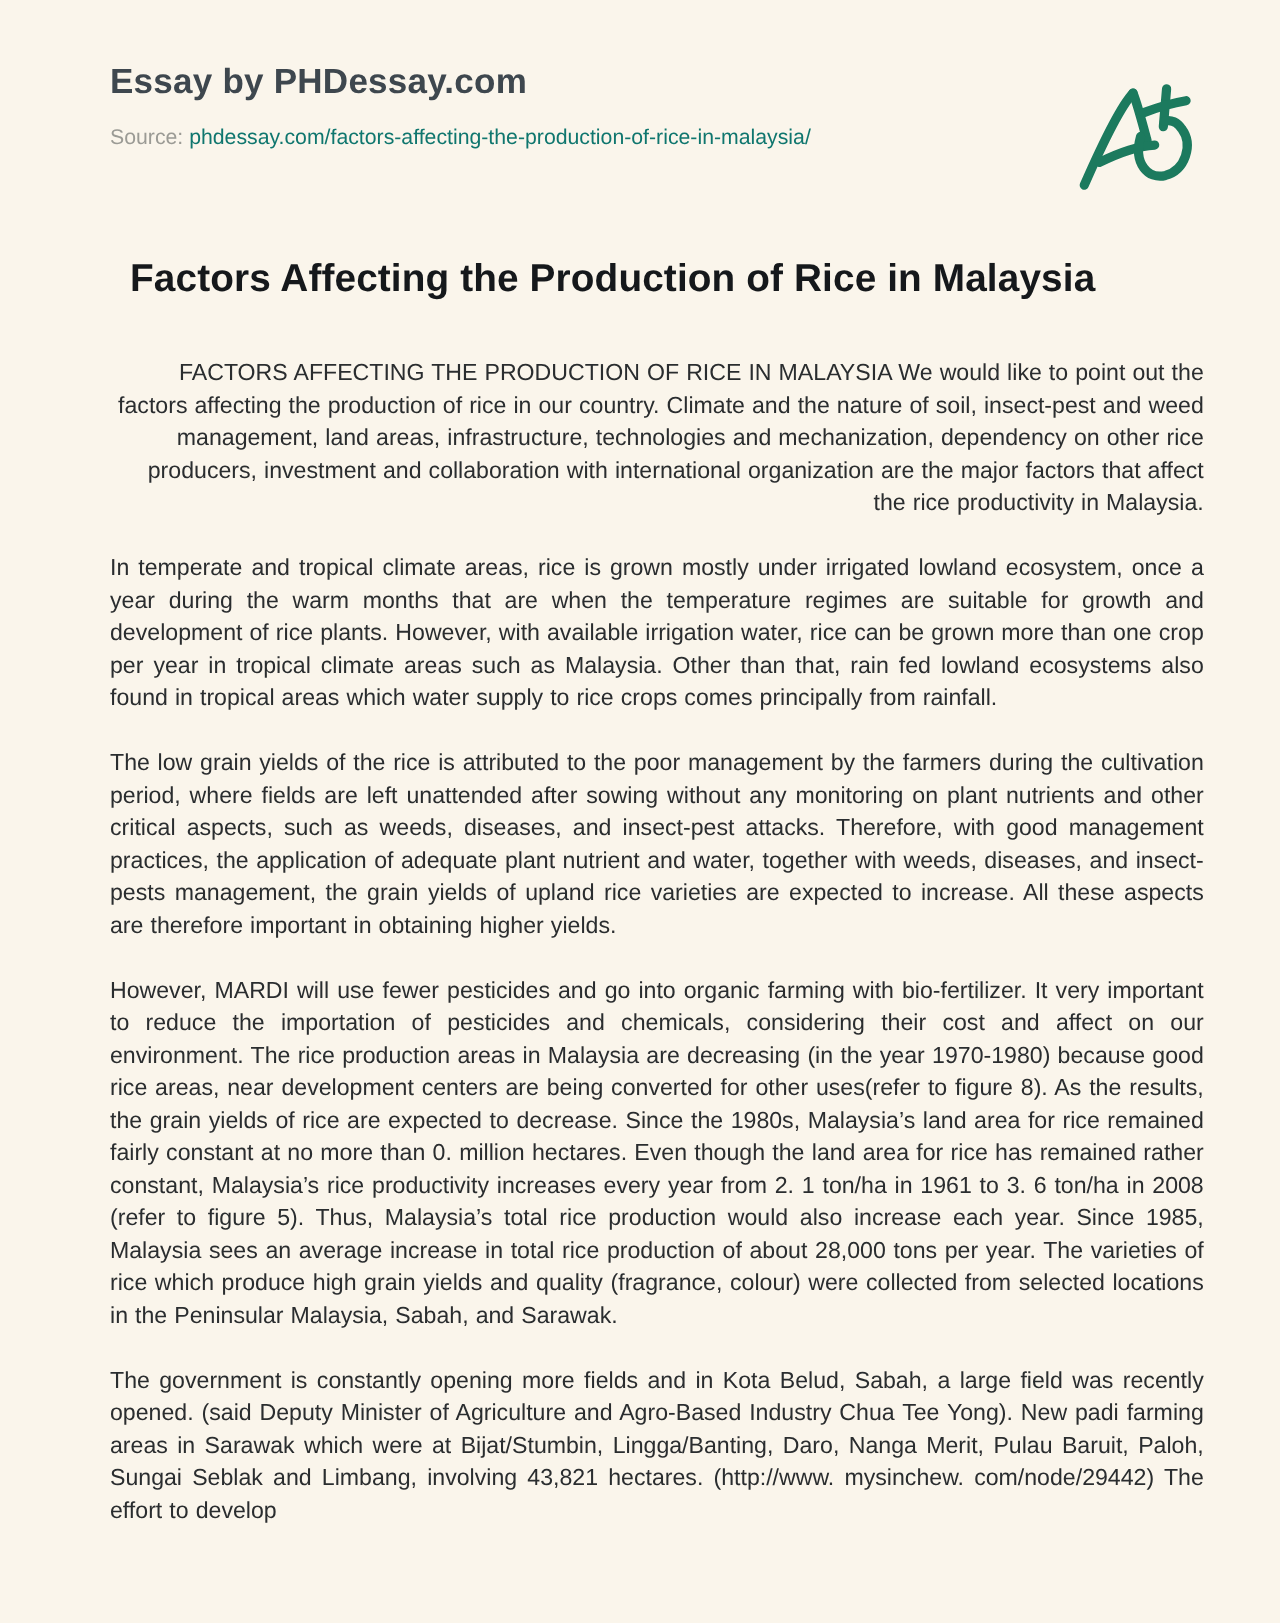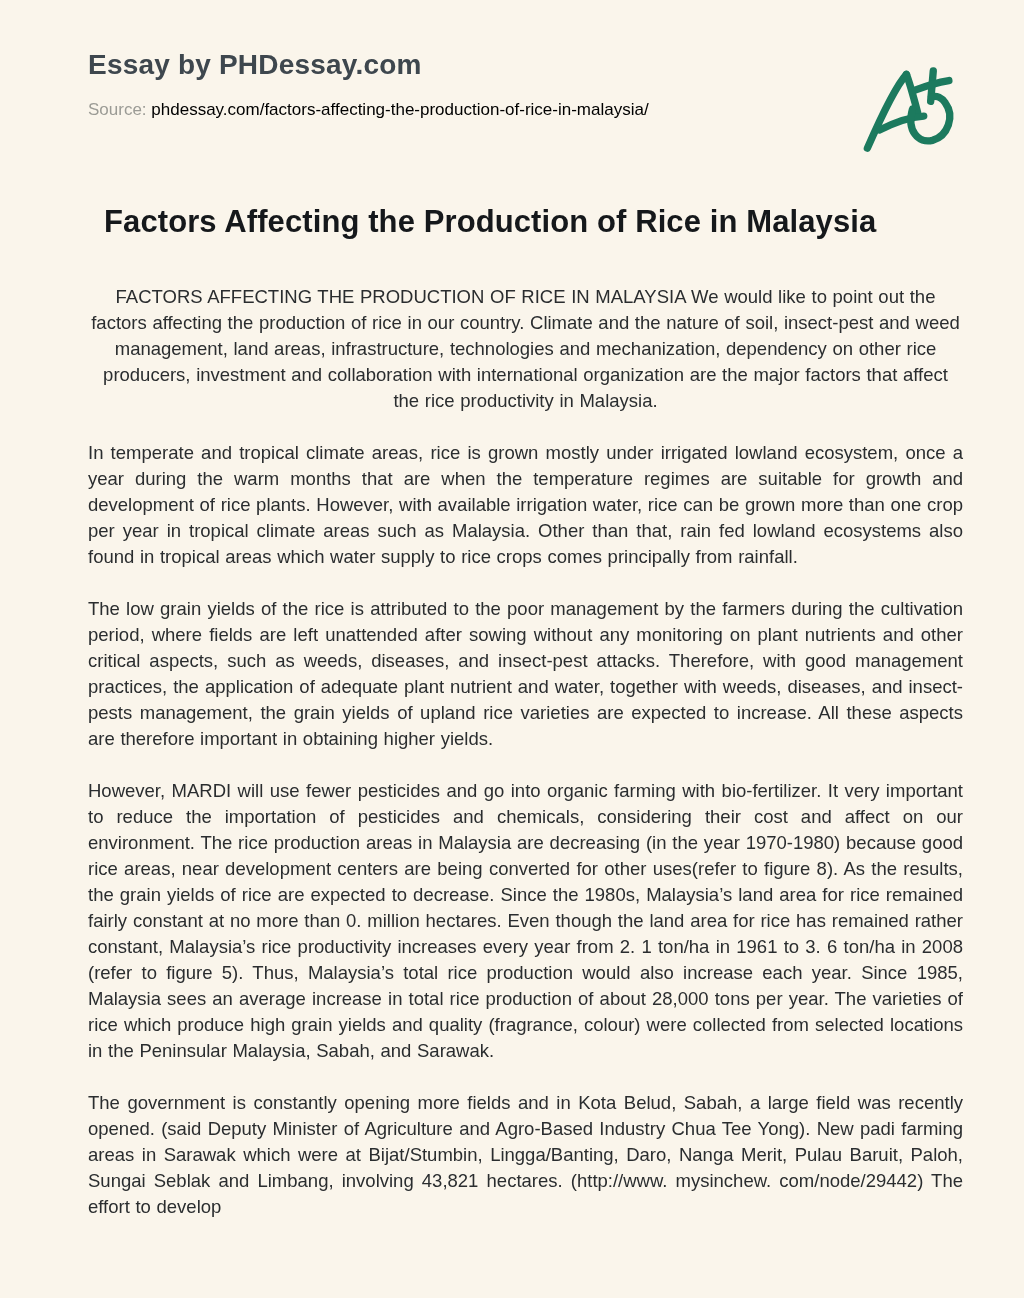--- a/index.html
+++ b/index.html
@@ -35,21 +35,21 @@
   }
   .source-line {
     margin-top: 17px;
     font-size: 17px;
     line-height: 22px;
   }
   .source-label {
     color: #9B9B95;
   }
   .source-link {
-    color: #000000;
+    color: #0f766e;
     text-decoration: none;
     font-weight: 500;
   }
   .logo {
     flex: 0 0 auto;
     margin-top: 6px;
     margin-right: 2px;
   }
   .doc-title {
     margin: 32px 0 0 16px;
@@ -64,21 +64,21 @@
   }
   .body-text p {
     margin: 0 0 26px 0;
     font-size: 18.5px;
     line-height: 26px;
     color: #2A2D2F;
     text-align: justify;
     word-spacing: 0.5px;
   }
   .body-text p.first-par {
-    text-align: center;
+    text-align: right;
   }
 </style>
 </head>
 <body>
 
 <div class="page">
 
   <div class="header-row">
     <div>
       <h1 class="site-title">Essay by PHDessay.com</h1>

